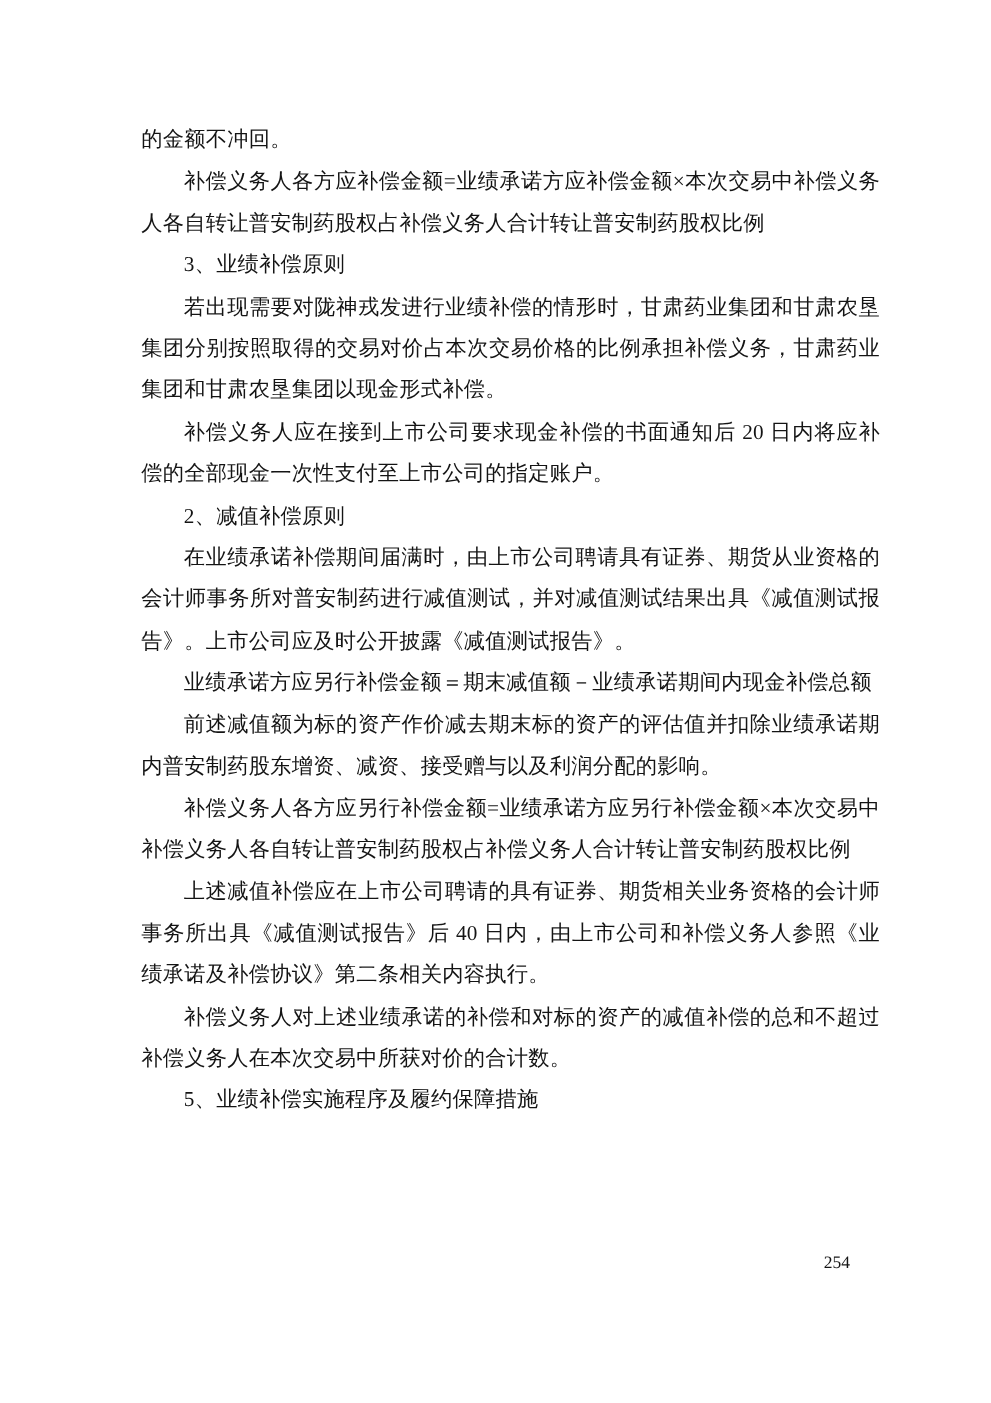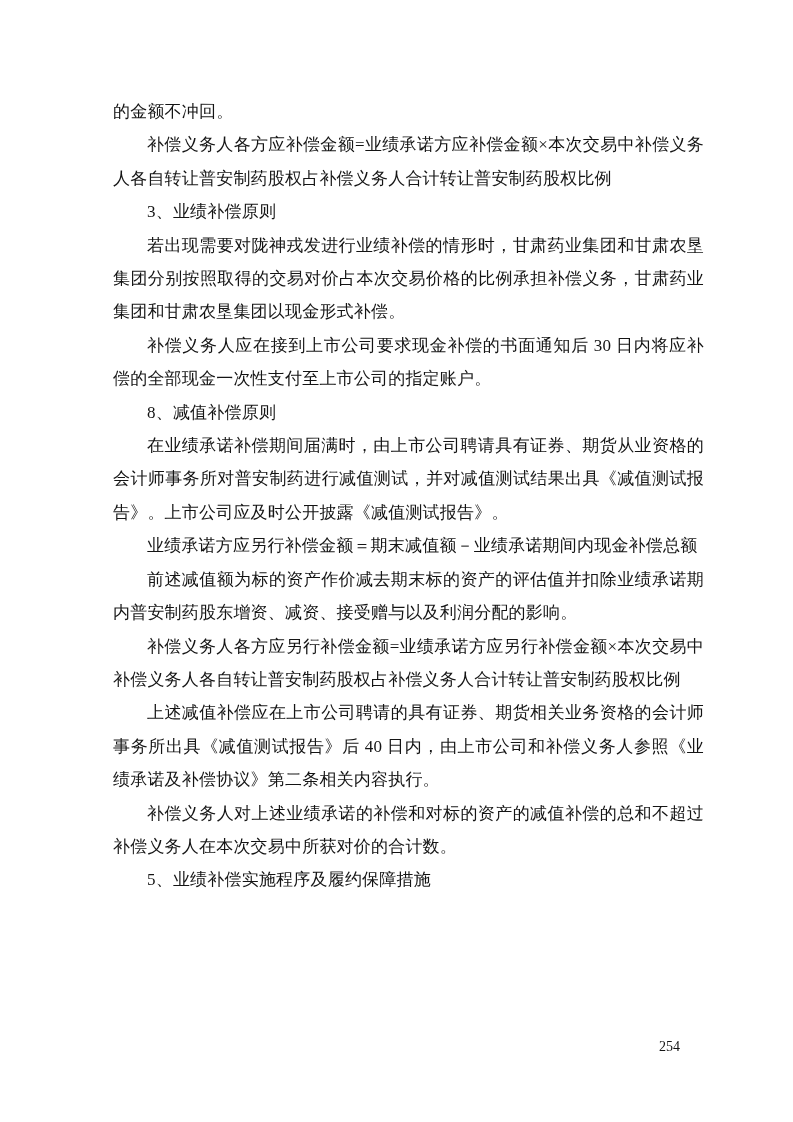--- a/index.html
+++ b/index.html
@@ -35,34 +35,33 @@
   .content p.no-indent {
     text-indent: 0;
   }
   .page-number {
     position: absolute;
     top: 1002px;
     right: 113px;
     font-size: 14px;
     line-height: 18px;
     color: #141414;
-    margin-top: 36px;
   }
 </style>
 </head>
 <body>
 
 <div class="page">
   <div class="content">
     <p class="no-indent">的金额不冲回。</p>
     <p>补偿义务人各方应补偿金额=业绩承诺方应补偿金额×本次交易中补偿义务人各自转让普安制药股权占补偿义务人合计转让普安制药股权比例</p>
     <p>3、业绩补偿原则</p>
     <p>若出现需要对陇神戎发进行业绩补偿的情形时，甘肃药业集团和甘肃农垦集团分别按照取得的交易对价占本次交易价格的比例承担补偿义务，甘肃药业集团和甘肃农垦集团以现金形式补偿。</p>
-    <p>补偿义务人应在接到上市公司要求现金补偿的书面通知后 30 日内将应补偿的全部现金一次性支付至上市公司的指定账户。</p>
-    <p>8、减值补偿原则</p>
+    <p>补偿义务人应在接到上市公司要求现金补偿的书面通知后 20 日内将应补偿的全部现金一次性支付至上市公司的指定账户。</p>
+    <p>2、减值补偿原则</p>
     <p>在业绩承诺补偿期间届满时，由上市公司聘请具有证券、期货从业资格的会计师事务所对普安制药进行减值测试，并对减值测试结果出具《减值测试报告》。上市公司应及时公开披露《减值测试报告》。</p>
     <p>业绩承诺方应另行补偿金额＝期末减值额－业绩承诺期间内现金补偿总额</p>
     <p>前述减值额为标的资产作价减去期末标的资产的评估值并扣除业绩承诺期内普安制药股东增资、减资、接受赠与以及利润分配的影响。</p>
     <p>补偿义务人各方应另行补偿金额=业绩承诺方应另行补偿金额×本次交易中补偿义务人各自转让普安制药股权占补偿义务人合计转让普安制药股权比例</p>
     <p>上述减值补偿应在上市公司聘请的具有证券、期货相关业务资格的会计师事务所出具《减值测试报告》后 40 日内，由上市公司和补偿义务人参照《业绩承诺及补偿协议》第二条相关内容执行。</p>
     <p>补偿义务人对上述业绩承诺的补偿和对标的资产的减值补偿的总和不超过补偿义务人在本次交易中所获对价的合计数。</p>
     <p>5、业绩补偿实施程序及履约保障措施</p>
   </div>
   <div class="page-number">254</div>
 </div>

